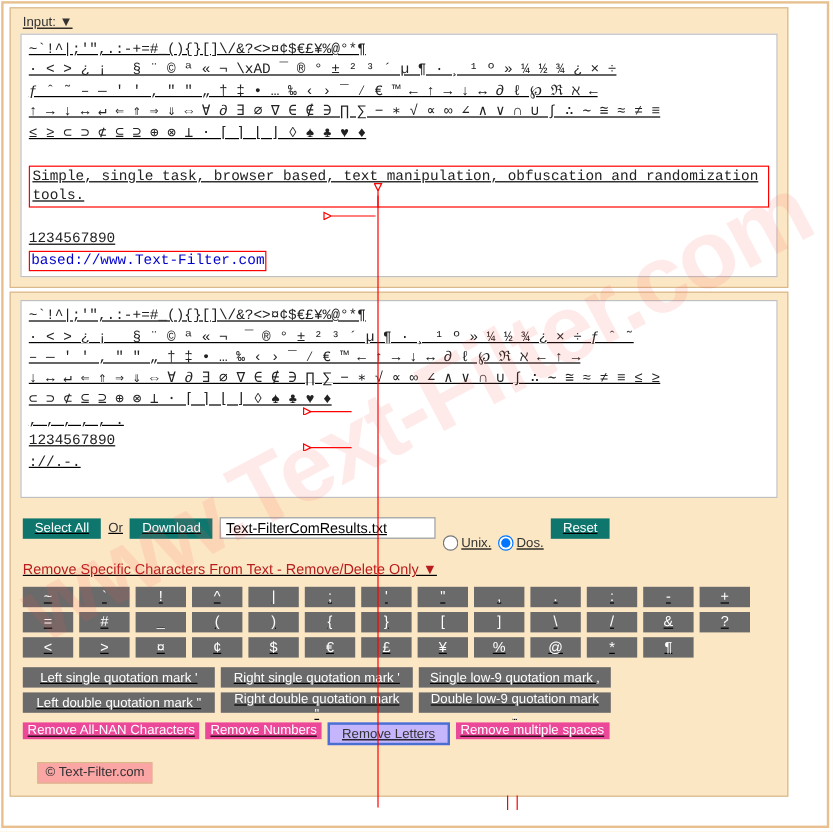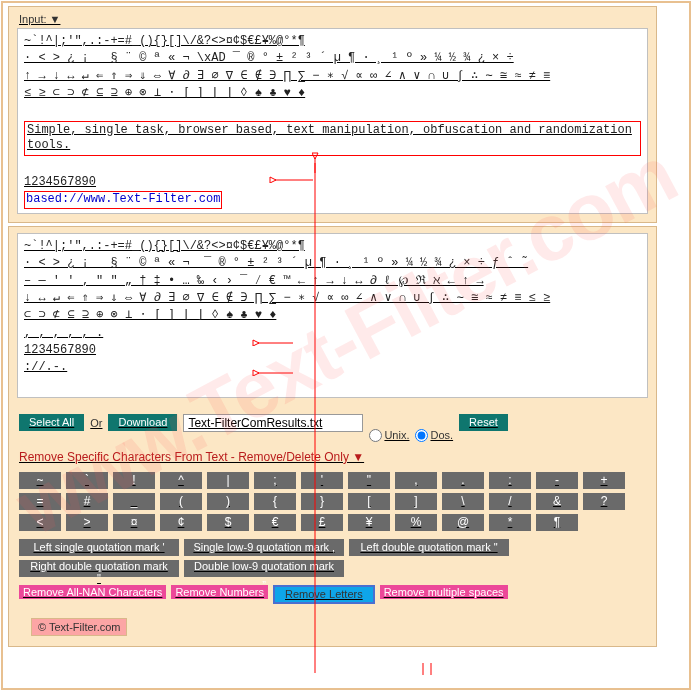--- a/index.html
+++ b/index.html
@@ -134,21 +134,21 @@
   .action-btn {
     background: #ec4899;
     color: #fff;
     border: none;
     height: 14px;
     font-size: 11px;
     padding: 0 4px;
     cursor: pointer;
   }
   .action-btn.selected {
-    background: #0ea5e9;
+    background: #c4b5fd;
     color: #333;
     border: 2px solid #4a6fd0;
     height: 19px;
     padding: 0 10px;
   }
   .copyright {
     font-size: 11px;
     color: #333;
     margin: 6px 0 2px 14px;
     display: inline-block;
@@ -180,20 +180,21 @@
 <body>
 
 <div class="outer">
   <div class="watermark">www.Text-Filter.com</div>
 
   <div class="panel">
     <div class="label-row"><span class="dd">Input: ▼</span></div>
     <div class="textbox" style="min-height:170px;">
       <div class="plain-chunk">~`!^|;'",.:-+=#_(){}[]\/&amp;?&lt;&gt;¤¢$€£¥%@°*¶</div>
       <div class="plain-chunk"><span>· &lt; &gt; ¿ ¡   § ¨ © ª « ¬ ­\xAD ¯ ® ° ± ² ³ ´ µ ¶ · ¸ ¹ º » ¼ ½ ¾ ¿ × ÷</span></div>
+      <div class="plain-chunk">ƒ ˆ ˜ – — ' ' ‚ " " „ † ‡ • … ‰ ‹ › ‾ ⁄ € ™ ← ↑ → ↓ ↔ ∂ ℓ ℘ ℜ ℵ ←</div>
       <div class="plain-chunk">↑ → ↓ ↔ ↵ ⇐ ⇑ ⇒ ⇓ ⇔ ∀ ∂ ∃ ∅ ∇ ∈ ∉ ∋ ∏ ∑ − ∗ √ ∝ ∞ ∠ ∧ ∨ ∩ ∪ ∫ ∴ ∼ ≅ ≈ ≠ ≡</div>
       <div class="plain-chunk">≤ ≥ ⊂ ⊃ ⊄ ⊆ ⊇ ⊕ ⊗ ⊥ ⋅ ⌈ ⌉ ⌊ ⌋ ◊ ♠ ♣ ♥ ♦</div>
       <div class="highlight-box">Simple, single task, browser based, text manipulation, obfuscation and randomization tools.</div>
       <div class="plain-chunk">1234567890</div>
       <span class="link-box">based://www.Text-Filter.com</span>
     </div>
   </div>
 
   <div class="panel">
     <div class="textbox" style="min-height:165px;">
@@ -261,20 +262,21 @@
         <button class="char-btn">£</button>
         <button class="char-btn">¥</button>
         <button class="char-btn">%</button>
         <button class="char-btn">@</button>
         <button class="char-btn">*</button>
         <button class="char-btn">¶</button>
       </div>
 
     <div class="quote-grid" id="quote-grid">
         <button class="quote-btn">Left single quotation mark '</button>
+        <button class="quote-btn">Right single quotation mark '</button>
         <button class="quote-btn">Single low-9 quotation mark ‚</button>
         <button class="quote-btn">Left double quotation mark "</button>
         <button class="quote-btn">Right double quotation mark "</button>
         <button class="quote-btn">Double low-9 quotation mark „</button>
       </div>
 
     <div class="action-row">
       <button class="action-btn">Remove All-NAN Characters</button>
       <button class="action-btn">Remove Numbers</button>
       <button class="action-btn selected">Remove Letters</button>

